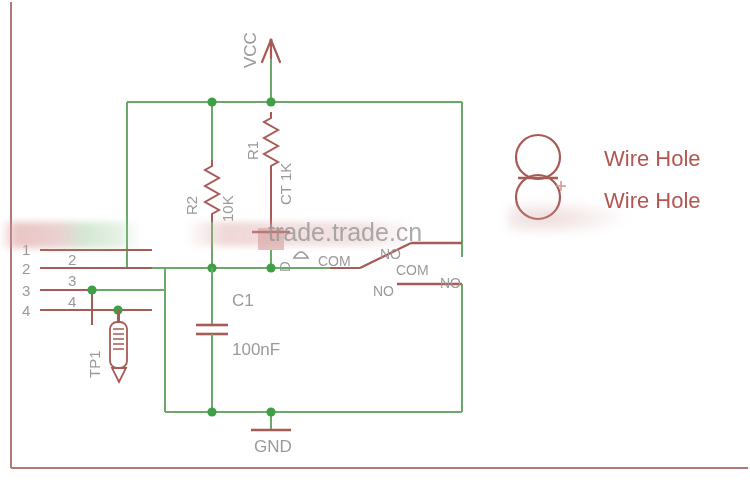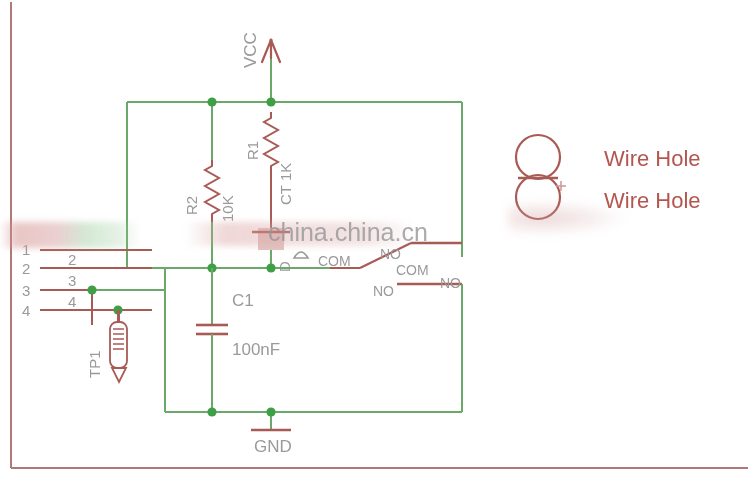--- a/index.html
+++ b/index.html
@@ -240,15 +240,15 @@
       <line x1="561" y1="181" x2="561" y2="191" stroke="#d09a9a" stroke-width="1.6"></line>
     </g>
     <text class="sch-label-red" x="604" y="166" font-size="22">Wire Hole</text>
     <text class="sch-label-red" x="604" y="208" font-size="22">Wire Hole</text>
 
   </svg>
 
   <div class="wm-band" id="wm-band-left"></div>
   <div class="wm-band" id="wm-band-mid"></div>
   <div class="wm-band" id="wm-band-holes"></div>
-  <div id="wm-text">china.china.cn</div>
+  <div id="wm-text">trade.trade.cn</div>
 
 </div>
 
 </body></html>

